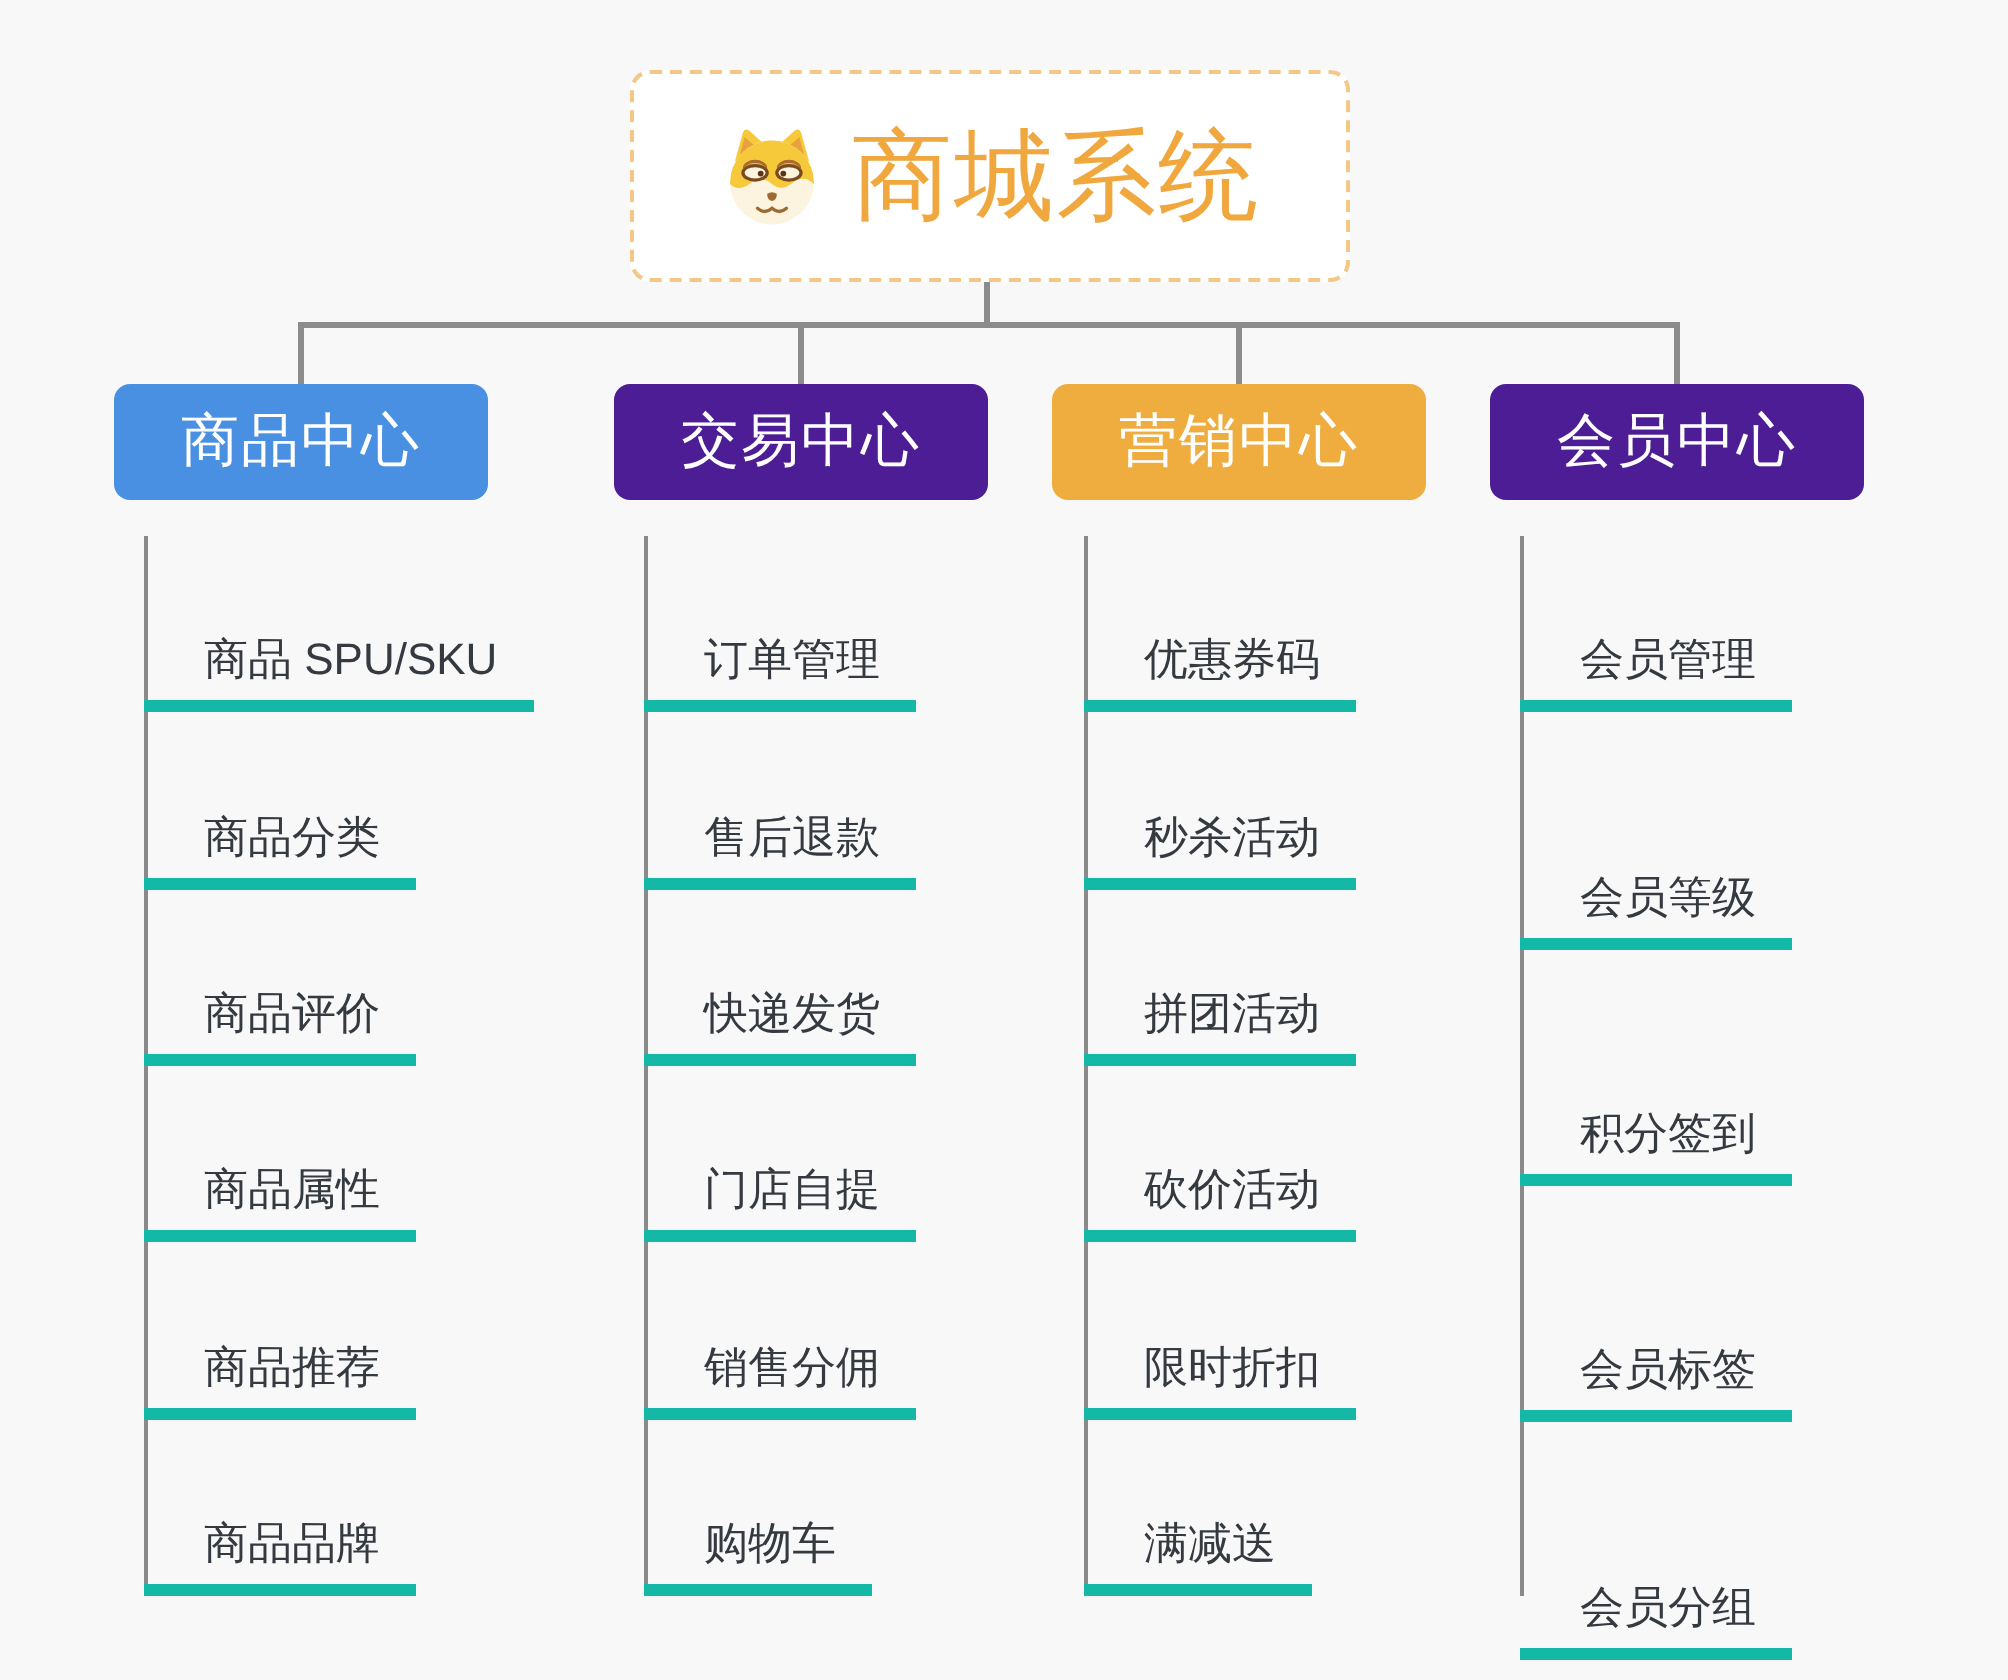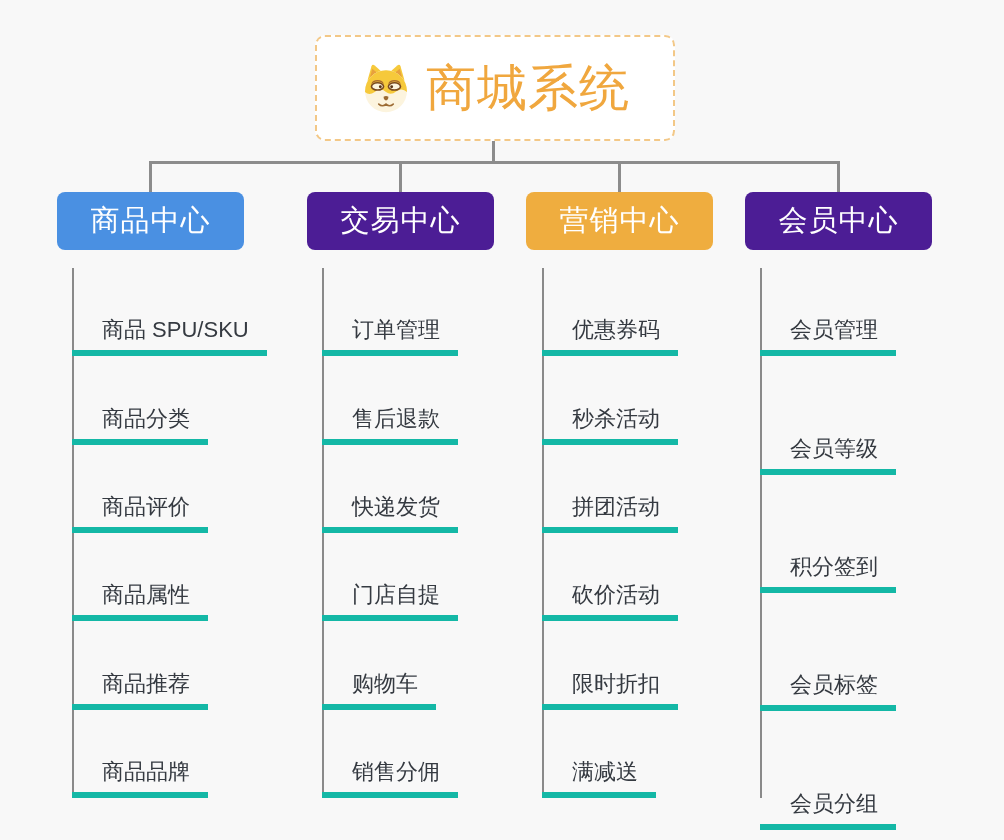--- a/index.html
+++ b/index.html
@@ -134,22 +134,22 @@
     <div class="child">商品属性</div>
     <div class="child">商品推荐</div>
     <div class="child">商品品牌</div>
   </div>
 
   <div class="column col-2">
     <div class="child">订单管理</div>
     <div class="child">售后退款</div>
     <div class="child">快递发货</div>
     <div class="child">门店自提</div>
+    <div class="child">销售分佣</div>
     <div class="child">购物车</div>
-    <div class="child">销售分佣</div>
   </div>
 
   <div class="column col-3">
     <div class="child">优惠券码</div>
     <div class="child">秒杀活动</div>
     <div class="child">拼团活动</div>
     <div class="child">砍价活动</div>
     <div class="child">限时折扣</div>
     <div class="child">满减送</div>
   </div>

